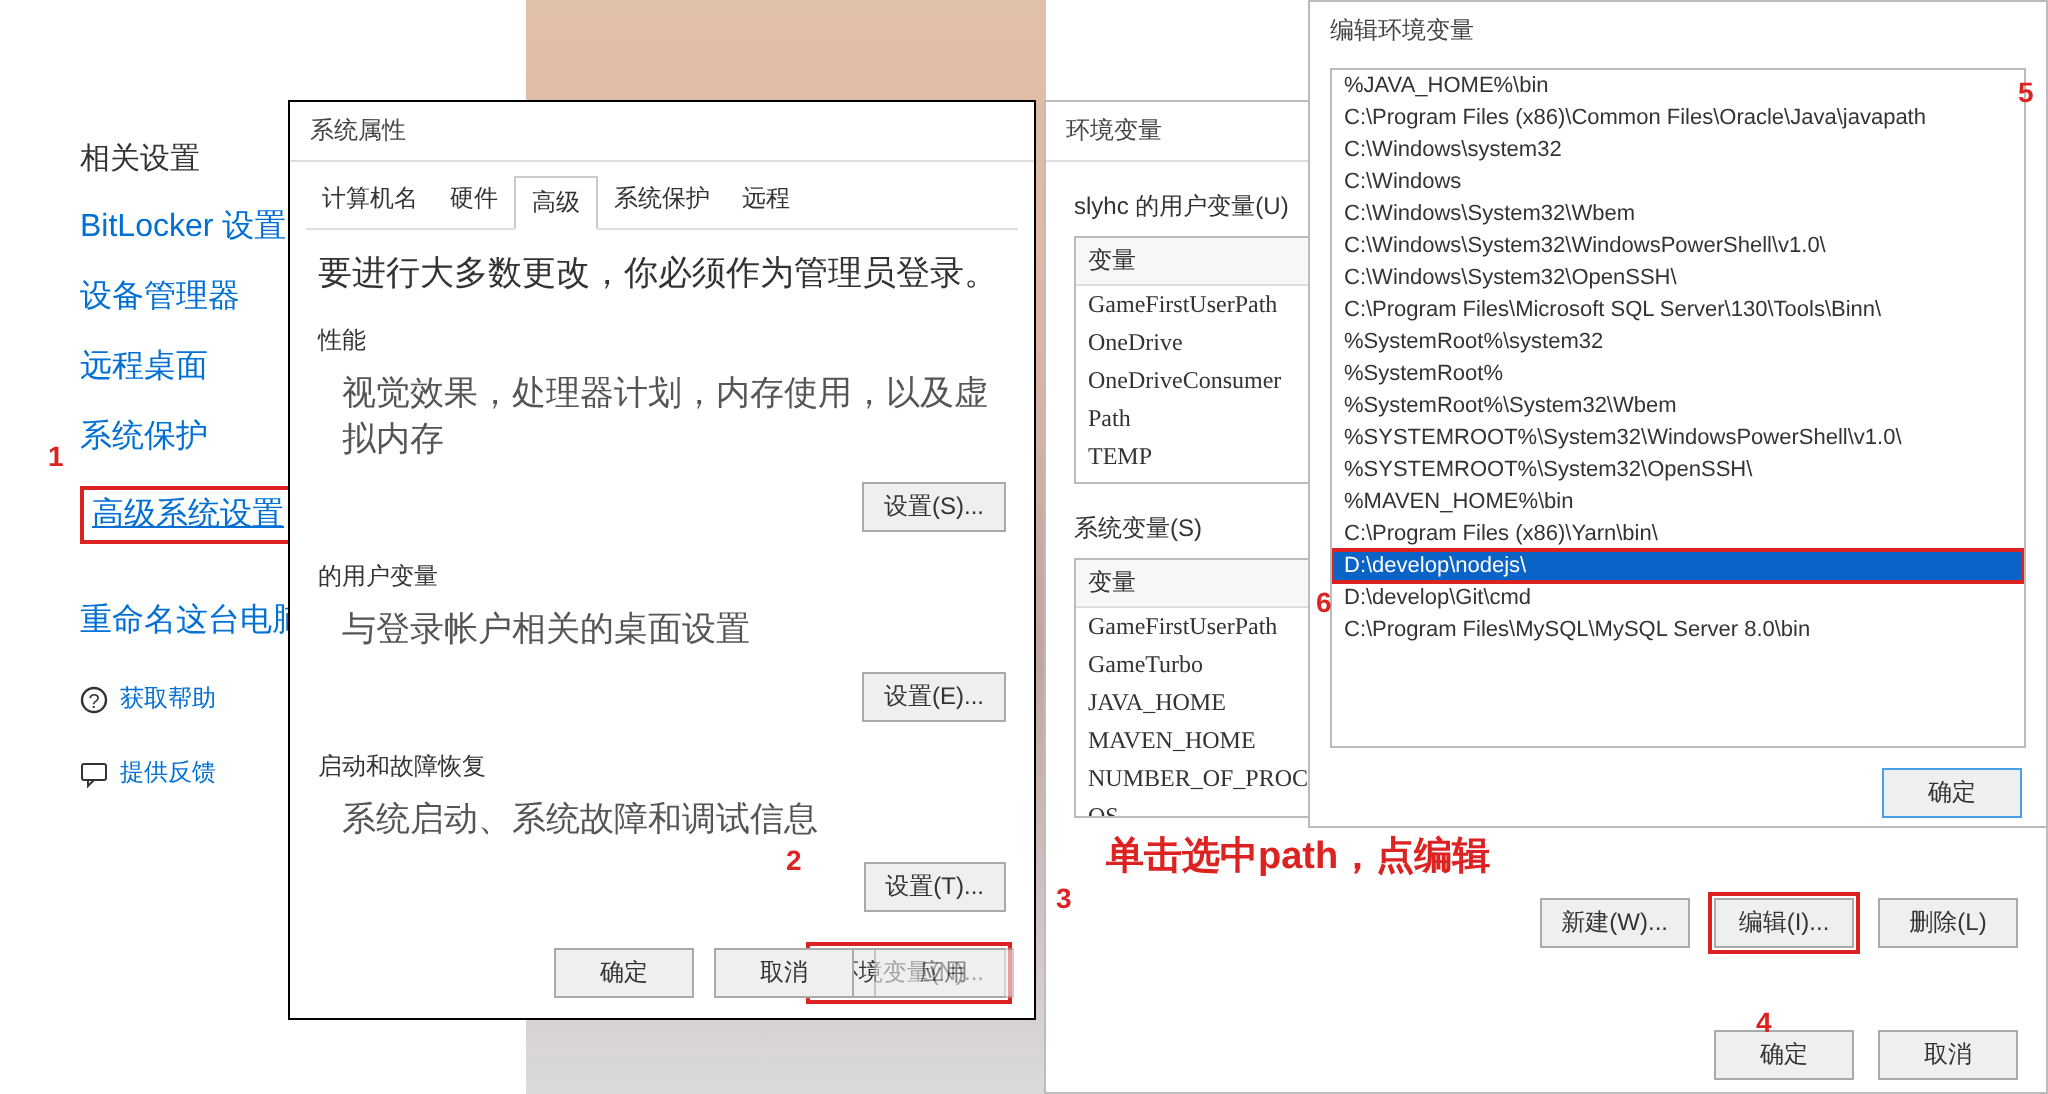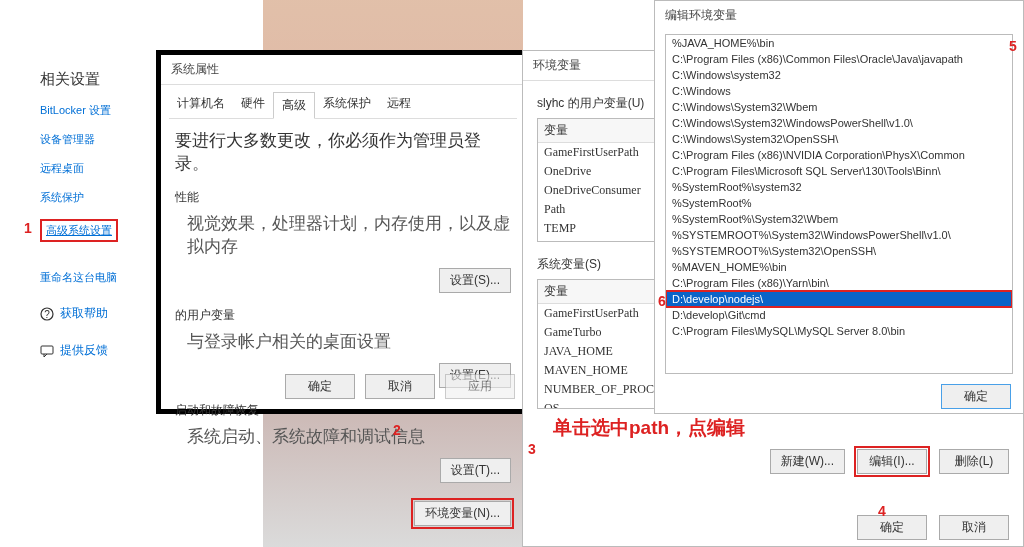--- a/index.html
+++ b/index.html
@@ -4,30 +4,30 @@
 <style>
 * { margin: 0; padding: 0; box-sizing: border-box; font-family: "Microsoft YaHei", Arial, sans-serif; }
 body { width: 1024px; height: 547px; background: #fff; position: relative; overflow: hidden; font-size: 12px; color: #333; }
 
 
 .bg-tint { position: absolute; left: 263px; top: 0; width: 260px; height: 547px; background: linear-gradient(180deg,#c98c63 0%,#c47a5c 30%,#925a50 60%,#bdbdbd 100%); opacity:.55; z-index:0; }
 
 
 .left-panel { position: absolute; left: 40px; top: 70px; z-index: 5; }
 .left-title { font-size: 15px; color: #333; margin-bottom: 14px; }
-.left-link { color: #006fd6; font-size: 11px; display: block; margin-bottom: 14px; cursor: pointer; }
+.left-link { color: #006fd6; font-size: 16px; display: block; margin-bottom: 14px; cursor: pointer; }
 .left-link.boxed { border: 2px solid #d22; padding: 2px 4px; display: inline-block; text-decoration: underline; }
 .left-help { display: flex; align-items: center; color: #006fd6; margin-top: 20px; margin-bottom: 12px; }
 .left-help svg { margin-right: 6px; }
 
 
 .ann { position: absolute; color: #d22; font-weight: bold; font-size: 14px; z-index: 60; }
 
 
-.sysprop { position: absolute; left: 156px; top: 50px; width: 374px; height: 364px; background: #fff; border: 5px solid #000000; z-index: 10; }
+.sysprop { position: absolute; left: 144px; top: 50px; width: 374px; height: 460px; background: #fff; border: 1px solid #000000; z-index: 10; }
 .dlg-title { padding: 6px 10px; font-size: 12px; color: #444; border-bottom: 1px solid #ddd; }
 .tabs { display: flex; border-bottom: 1px solid #ddd; margin: 6px 8px 0 8px; }
 .tab { padding: 4px 8px; font-size: 12px; color: #333; cursor: pointer; }
 .tab.active { border: 1px solid #ccc; border-bottom: 1px solid #fff; background: #fff; position: relative; top: 1px; }
 .sys-body { padding: 10px 14px; }
 .sys-body .line { font-size: 17px; color: #333; margin-bottom: 10px; }
 .sys-body .indent { margin-left: 12px; color: #555; }
 .sec { margin-top: 14px; }
 .sec-title { font-size: 12px; margin-bottom: 6px; }
 .btn { display: inline-block; min-width: 70px; padding: 3px 10px; border: 1px solid #aaa; background: #efefef; font-size: 12px; text-align: center; cursor: pointer; }
@@ -223,21 +223,20 @@
 <div class="editpath">
   <div class="dlg-title">编辑环境变量</div>
   <div class="path-list" id="pathlist">
       <div class="path-item">%JAVA_HOME%\bin</div>
       <div class="path-item">C:\Program Files (x86)\Common Files\Oracle\Java\javapath</div>
       <div class="path-item">C:\Windows\system32</div>
       <div class="path-item">C:\Windows</div>
       <div class="path-item">C:\Windows\System32\Wbem</div>
       <div class="path-item">C:\Windows\System32\WindowsPowerShell\v1.0\</div>
       <div class="path-item">C:\Windows\System32\OpenSSH\</div>
-      <div class="path-item">C:\Program Files (x86)\NVIDIA Corporation\PhysX\Common</div>
       <div class="path-item">C:\Program Files\Microsoft SQL Server\130\Tools\Binn\</div>
       <div class="path-item">%SystemRoot%\system32</div>
       <div class="path-item">%SystemRoot%</div>
       <div class="path-item">%SystemRoot%\System32\Wbem</div>
       <div class="path-item">%SYSTEMROOT%\System32\WindowsPowerShell\v1.0\</div>
       <div class="path-item">%SYSTEMROOT%\System32\OpenSSH\</div>
       <div class="path-item">%MAVEN_HOME%\bin</div>
       <div class="path-item">C:\Program Files (x86)\Yarn\bin\</div>
       <div class="path-item sel">D:\develop\nodejs\</div>
       <div class="path-item">D:\develop\Git\cmd</div>

